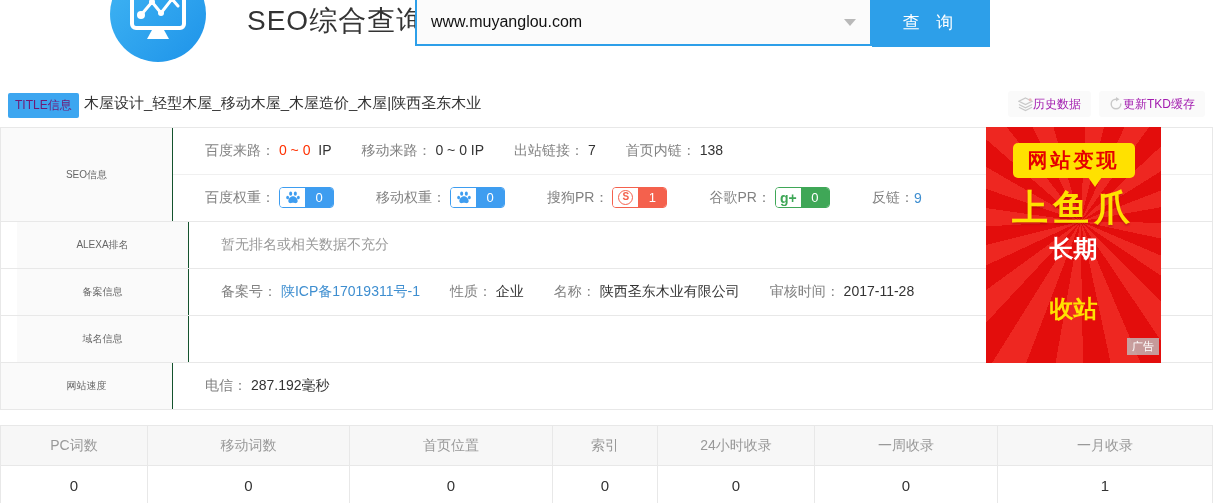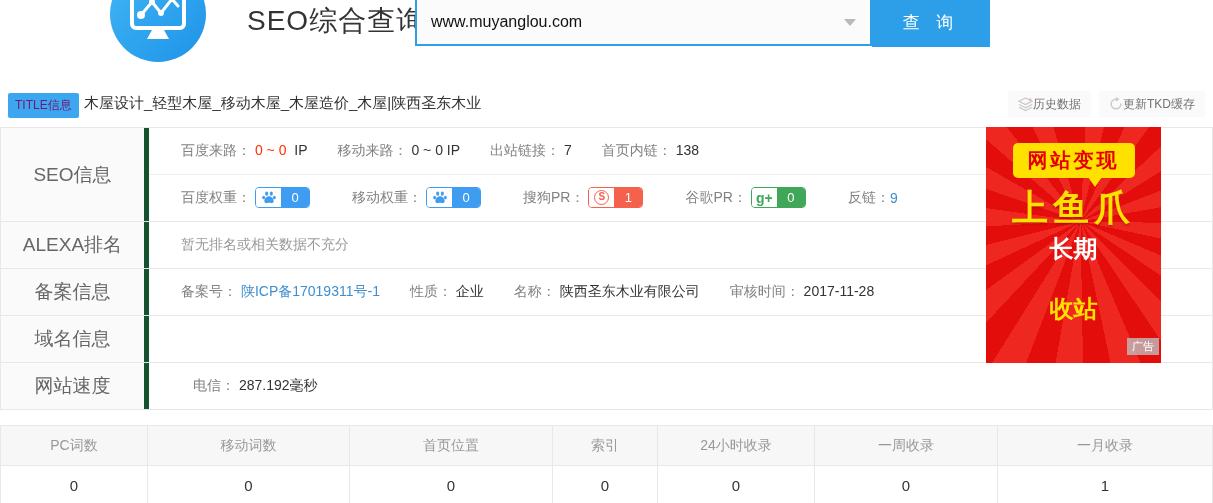--- a/index.html
+++ b/index.html
@@ -18,36 +18,36 @@
   .dd-arrow { position:absolute; left:844px; top:19px; width:0; height:0;
     border-left:6px solid transparent; border-right:6px solid transparent; border-top:7px solid #b9b9b9; }
   .query-btn { position:absolute; left:872px; top:-8px; width:118px; height:55px; background:#2d9fe9;
     color:#fff; font-size:17px; border:none; cursor:pointer; letter-spacing:6px; padding-top:6px; font-family:inherit; }
 
   
   .title-bar { position:absolute; left:0; top:88px; width:1213px; height:33px; }
   .title-badge { position:absolute; left:8px; top:5px; background:#3da6f0; color:#701a75; font-size:12px;
     padding:4px 7px; border-radius:2px; }
   .page-title { position:absolute; left:84px; top:6px; font-size:15px; color:#333; }
-  .tool-btn { position:absolute; top:3px; height:26px; background:#fafafa; color:#737373; font-size:12px;
+  .tool-btn { position:absolute; top:3px; height:26px; background:#fafafa; color:#a21caf; font-size:12px;
     display:flex; align-items:center; padding:0 10px; border-radius:3px; cursor:pointer; border:none; font-family:inherit; }
   .tool-btn.history { right:122px; }
   .tool-btn.refresh { right:8px; }
 
   
   .info-table { position:absolute; left:0; top:127px; width:1213px; border:1px solid #e8e8e8; }
   .irow { display:flex; border-bottom:1px solid #e8e8e8; }
   .irow:last-child { border-bottom:none; }
-  .ilabel { width:148px; background:#fafafa; color:#666; font-size:19px; display:flex;
-    align-items:center; justify-content:center; border-right:5px solid #14532d; }
+  .ilabel { width:172px; background:#fafafa; color:#666; font-size:10px; display:flex;
+    align-items:center; justify-content:center; border-right:1px solid #14532d; }
   .icontent { flex:1; display:flex; align-items:center; padding-left:32px; font-size:14px; }
   .icol { flex:1; display:flex; flex-direction:column; }
   .subrow { height:47px; display:flex; align-items:center; padding-left:32px; font-size:14px; }
   .subrow.divided { border-bottom:1px solid #f0f0f0; }
-  .h47 { height:47px; } .h46 { height:46px;gap:12px; } .h94 { height:94px; }
+  .h47 { height:47px;padding-left:16px; } .h46 { height:46px; } .h94 { height:94px; }
   .lab { color:#828282; }
   .val { color:#333; }
   .red { color:#ff3000; }
   .link { color:#3e8ed0; cursor:pointer; }
   .item { margin-right:30px; white-space:nowrap; }
   .item2 { margin-right:42px; white-space:nowrap; display:inline-flex; align-items:center; }
   .muted { color:#999; }
   .unit { margin-left:4px; }
 
   

